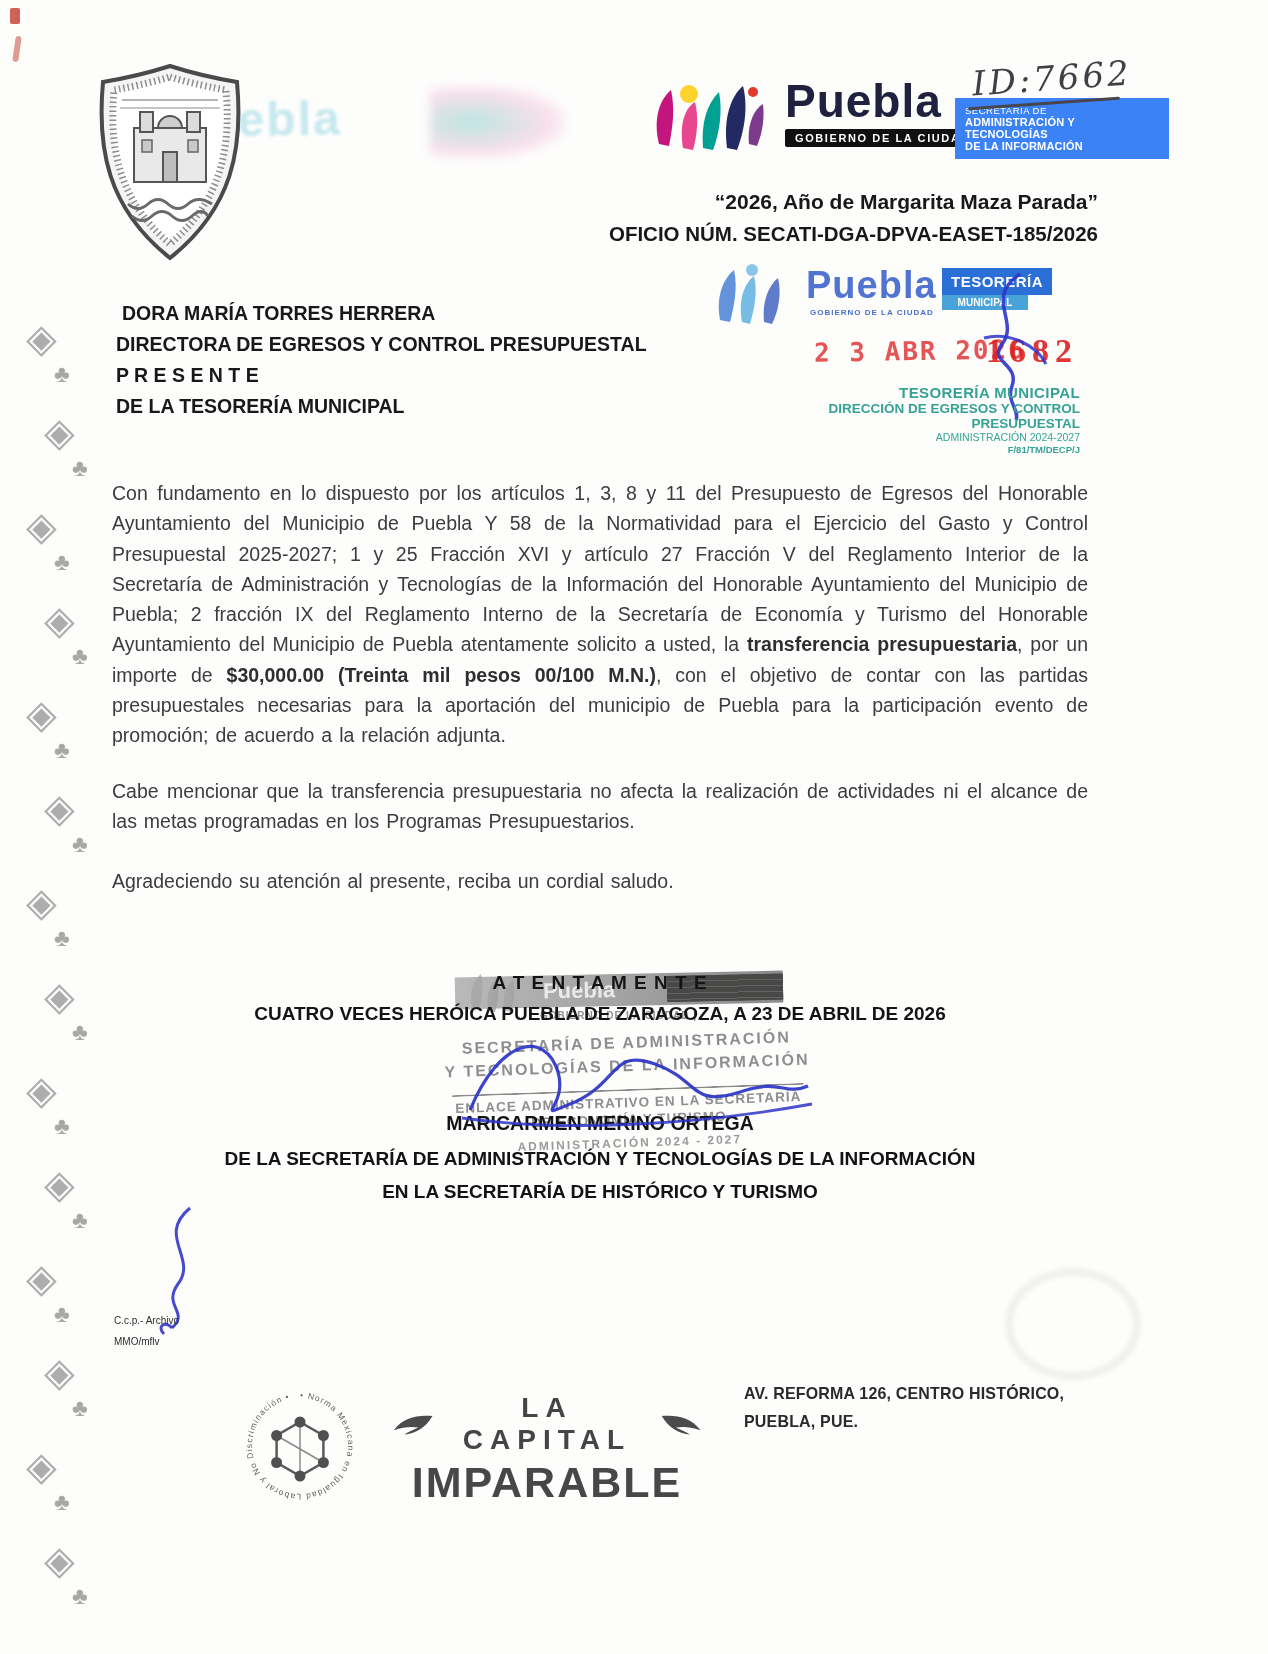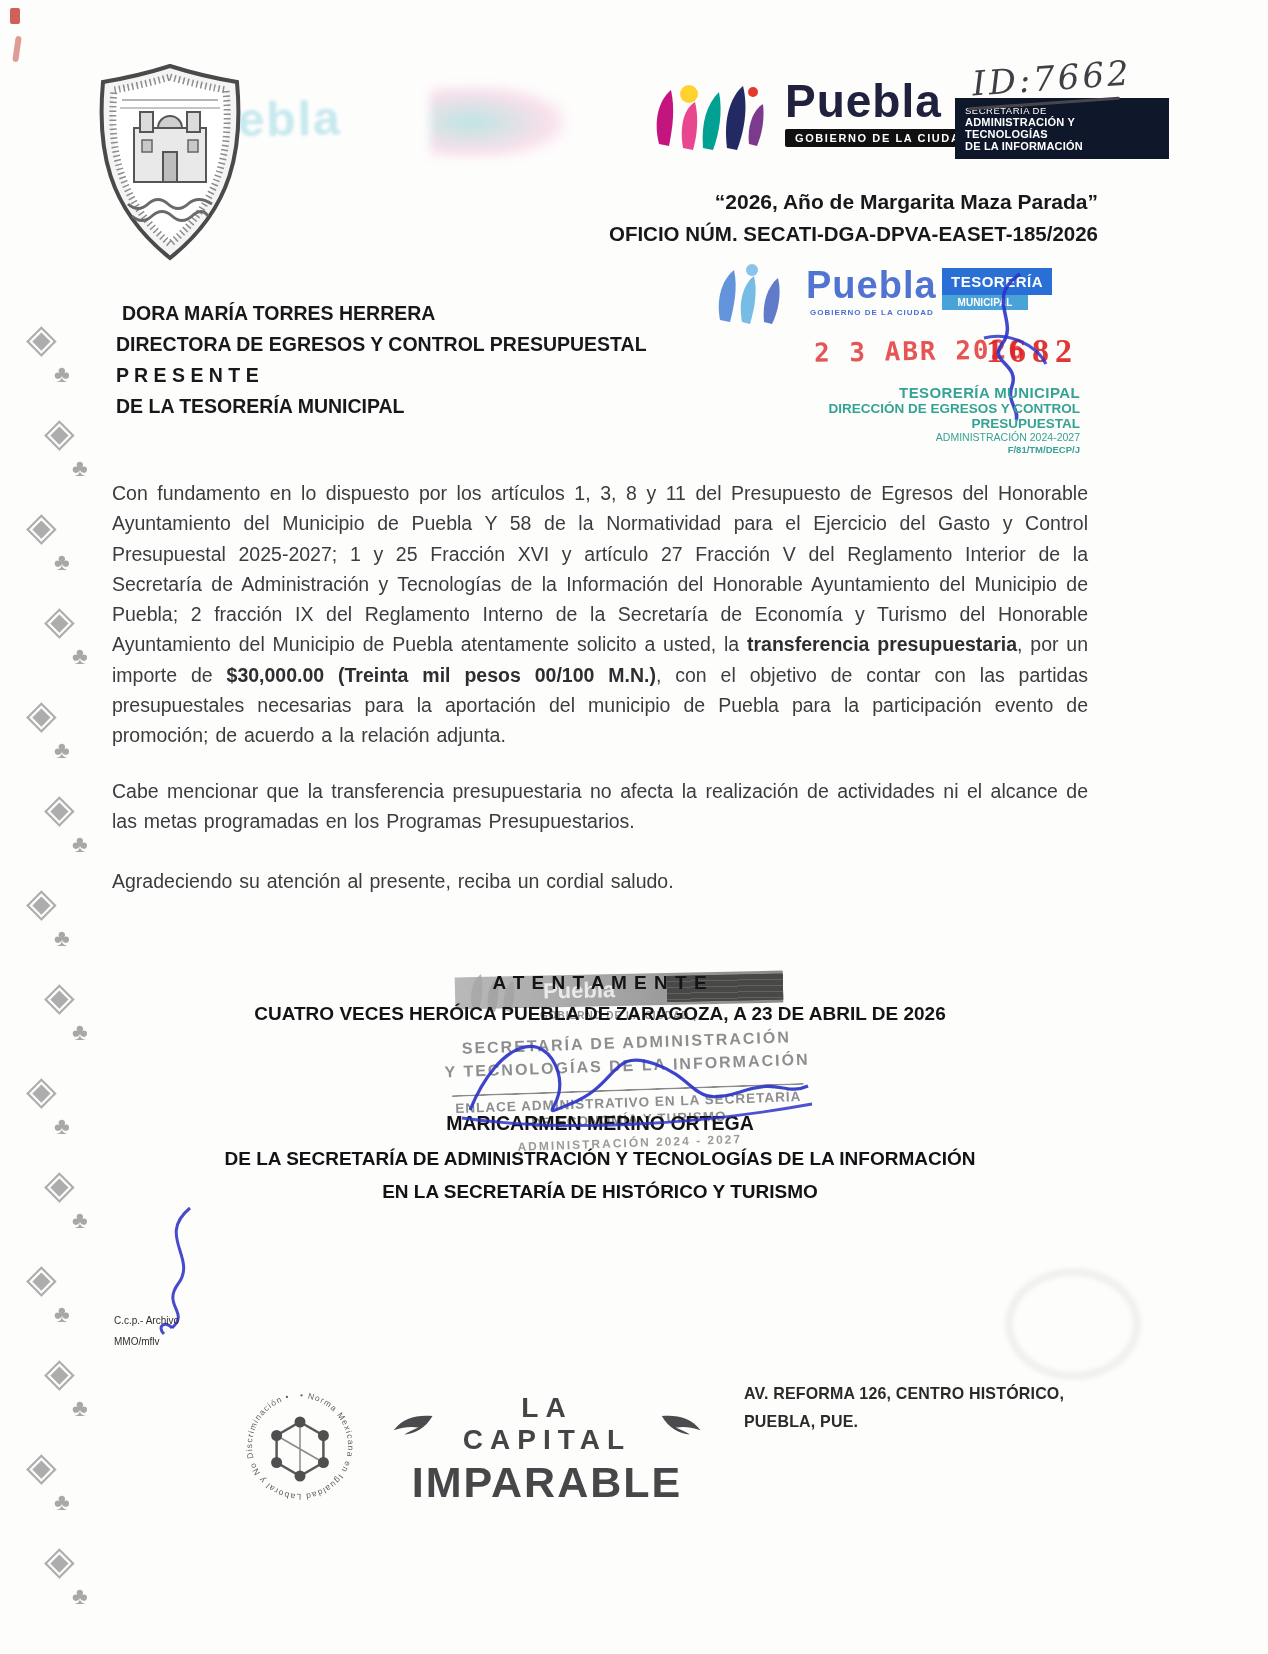--- a/index.html
+++ b/index.html
@@ -23,21 +23,21 @@
   .orn-unit:nth-child(even){margin-left:18px;}
   .orn-d{display:block;font-size:40px;line-height:1;color:#a0a0a0;opacity:.85;}
   .orn-s{display:block;font-size:24px;line-height:1;color:#939393;margin:4px 0 0 28px;opacity:.8;}
 
   
   .coat{left:82px;top:60px;}
   .brand{left:645px;top:78px;display:flex;align-items:flex-start;gap:10px;}
   .brand-text .brand-name{font-size:46px;font-weight:bold;color:#20203f;letter-spacing:1px;line-height:1;}
   .brand-pill{margin-top:5px;display:inline-block;background:#101010;color:#fff;font-size:11px;
               font-weight:bold;letter-spacing:1.6px;padding:3px 10px;border-radius:2px;}
-  .badge{left:955px;top:98px;width:214px;background:#0f172a;color:#fff;padding:7px 10px;box-sizing:border-box;}
+  .badge{left:955px;top:98px;width:214px;background:#3b82f6;color:#fff;padding:7px 10px;box-sizing:border-box;}
   .badge-l1{font-size:9.5px;letter-spacing:.5px;}
   .badge-l2,.badge-l3{font-size:11px;font-weight:bold;letter-spacing:.2px;}
   .id-note{left:972px;top:58px;font-size:34px;color:#3f3f46;transform:rotate(-4deg);
            font-family:"DejaVu Serif",serif;font-style:italic;letter-spacing:3px;}
   .id-underline{left:968px;top:102px;width:152px;height:3px;background:#46464c;transform:rotate(-4deg);border-radius:2px;}
   .year-line{left:560px;top:190px;width:538px;text-align:right;font-size:21px;font-weight:bold;color:#18181b;}
   .oficio-line{left:560px;top:222px;width:538px;text-align:right;font-size:20.5px;font-weight:bold;color:#18181b;}
 
   
   .tstamp{left:698px;top:250px;width:392px;height:226px;}

